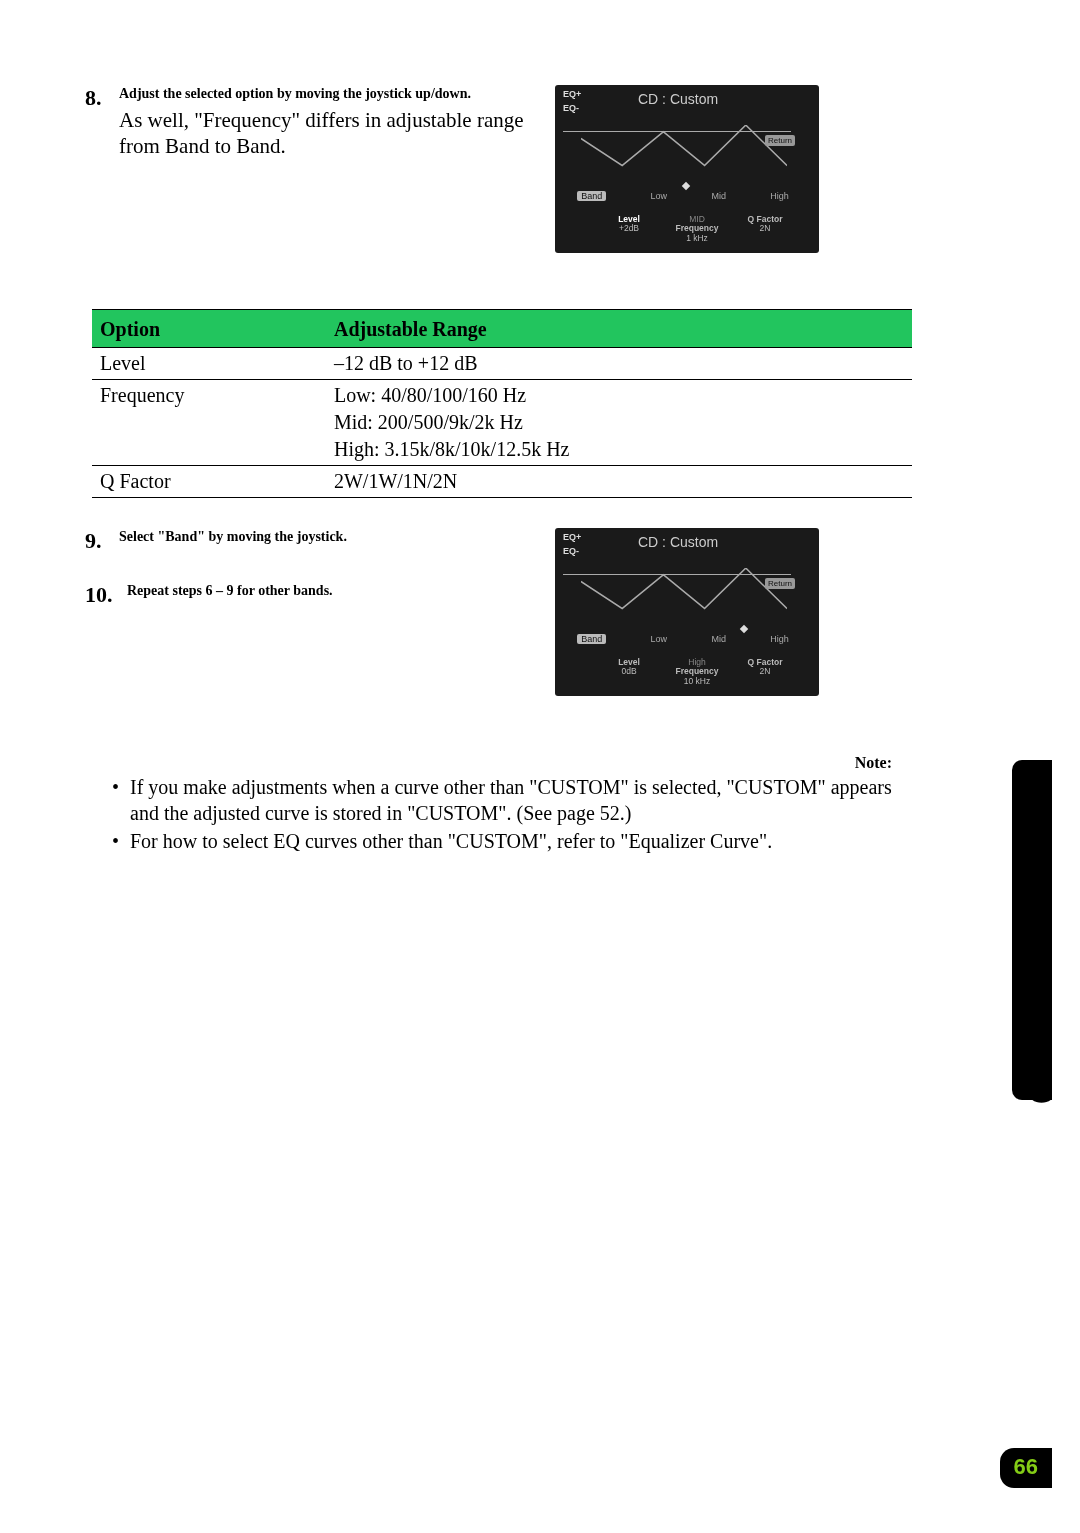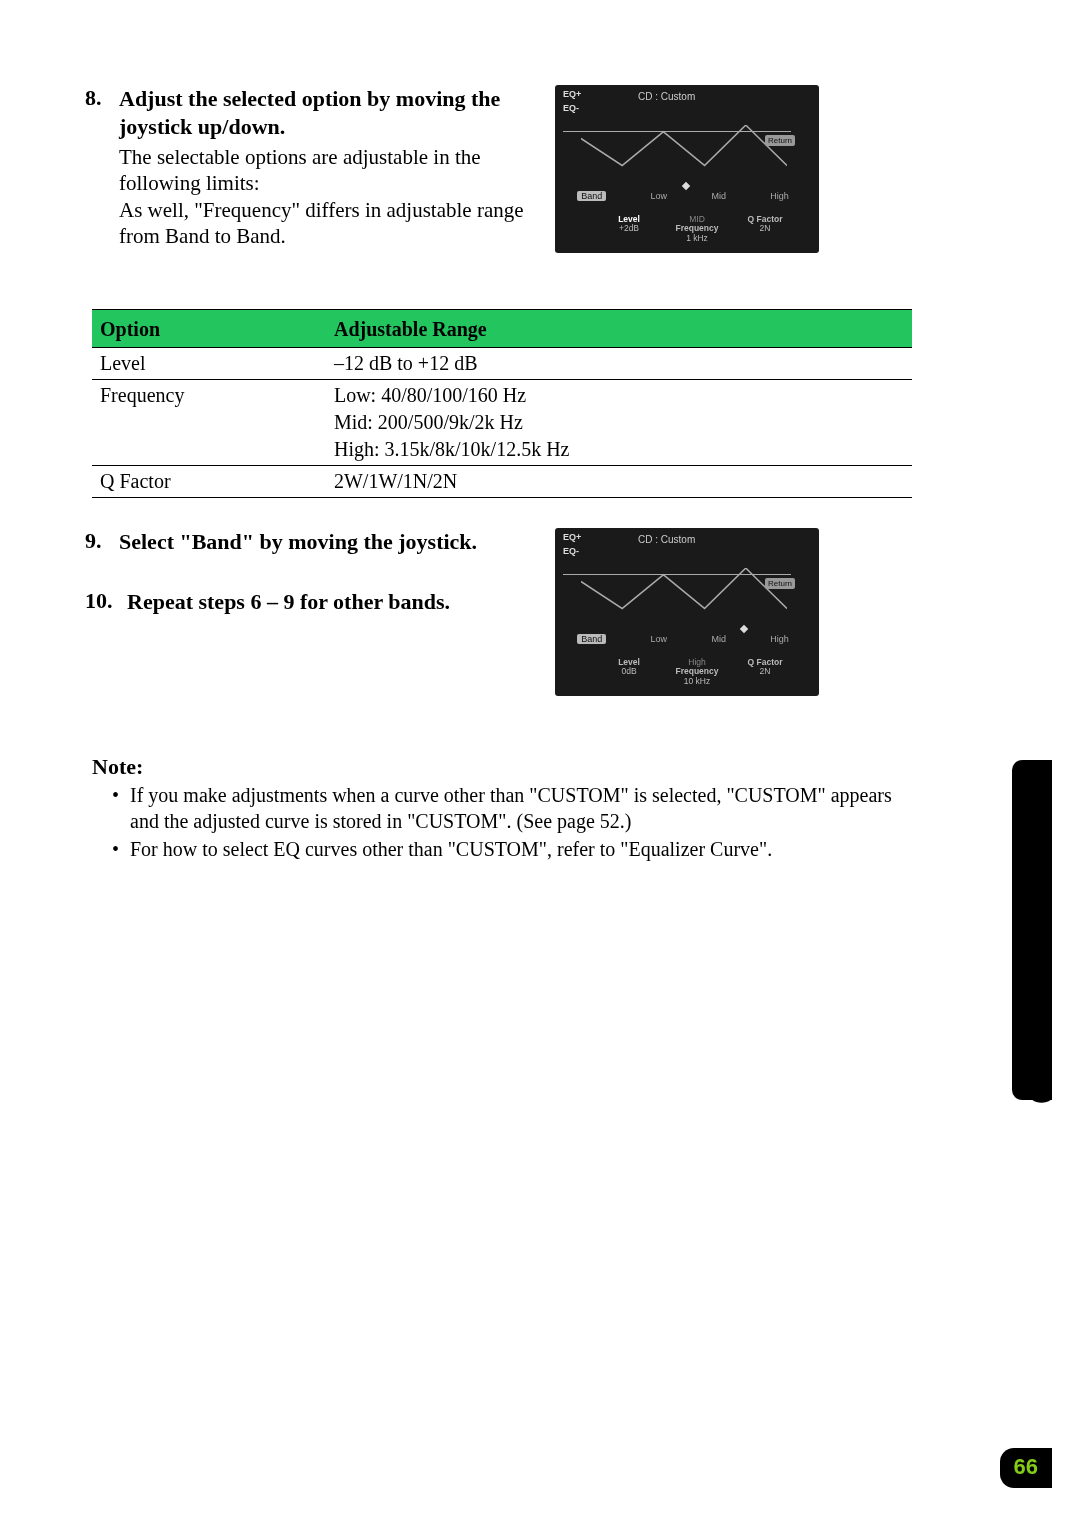--- a/index.html
+++ b/index.html
@@ -31,21 +31,21 @@
       font-weight: bold;
       font-size: 22px;
     }
     .step-content {
       display: inline-block;
       vertical-align: top;
       width: 420px;
     }
     .step-title {
       font-weight: bold;
-      font-size: 22px;
+      font-size: 14px;
       line-height: 1.25;
       margin-bottom: 4px;
     }
     .step-body {
       font-size: 21px;
       line-height: 1.25;
     }
     .options-table {
       margin: 20px 0 30px 7px;
       width: 820px;
@@ -71,21 +71,21 @@
       background: #1a1a1a;
       width: 264px;
       height: 168px;
       position: relative;
       border-radius: 3px;
       overflow: hidden;
       font-family: Arial, sans-serif;
       color: #ddd;
       font-size: 10px;
     }
-    .eq-header-text { position: absolute; top: 6px; left: 83px; font-size: 10px; color: #ccc; }
+    .eq-header-text { position: absolute; top: 6px; left: 83px; font-size: 14px; color: #ccc; }
     .eq-eq-plus { position: absolute; top: 4px; left: 8px; font-size: 9px; font-weight: bold; }
     .eq-eq-minus { position: absolute; top: 18px; left: 8px; font-size: 9px; font-weight: bold; }
     .eq-midline { position: absolute; top: 46px; left: 8px; right: 28px; height: 1px; background: #aaa; }
     .eq-return {
       position: absolute; top: 50px; right: 24px;
       font-size: 8px; background: #999; color: #111;
       padding: 1px 3px; border-radius: 2px;
     }
     .eq-graph {
       position: absolute;
@@ -101,21 +101,21 @@
       position: absolute; bottom: 10px; left: 40px; right: 20px;
       display: flex; justify-content: space-around; text-align: center;
       font-size: 8.5px; line-height: 1.1; color: #bbb;
     }
     .eq-param-box { width: 60px; }
     .eq-param-box .p-label { font-weight: bold; }
     .eq-param-box .p-band { color: #888; margin-bottom: 0; }
     .eq-param-box.sel .p-label { color: #fff; }
     .eq-dot { position:absolute; width:6px;height:6px;background:#ddd;transform:rotate(45deg); }
     .notes-block { margin-top: 22px; margin-left: 7px; width: 800px; }
-    .notes-label { font-weight: bold; font-size: 22px; margin-bottom: 2px; }
+    .notes-label { font-weight: bold; font-size: 16px; margin-bottom: 2px; text-align: right; }
     .notes-list { list-style: none; font-size: 20px; line-height: 1.3; margin-left: 20px; }
     .notes-list li { position: relative; padding-left: 18px; margin-bottom: 2px; }
     .notes-list li::before { content: "•"; position: absolute; left: 0; }
     .side-tab {
       position: absolute;
       right: 28px;
       top: 760px;
       width: 40px;
       height: 340px;
       background: #000;
@@ -146,21 +146,20 @@
     }
   </style>
 </head>
 <body>
 
 <div class="step-row">
   <div class="step-text-col">
     <span class="step-num">8.</span>
     <span class="step-content">
       <div class="step-title">Adjust the selected option by moving the joystick up/down.</div>
-      <div class="step-body">The selectable options are adjustable in the following limits:</div>
       <div class="step-body">As well, "Frequency" differs in adjustable range from Band to Band.</div>
     </span>
   </div>
   <div class="step-illustration">
     <div class="eq-panel">
       <span class="eq-eq-plus">EQ+</span>
       <span class="eq-eq-minus">EQ-</span>
       <span class="eq-header-text">CD :  Custom</span>
       <div class="eq-midline"></div>
       <div class="eq-graph">

